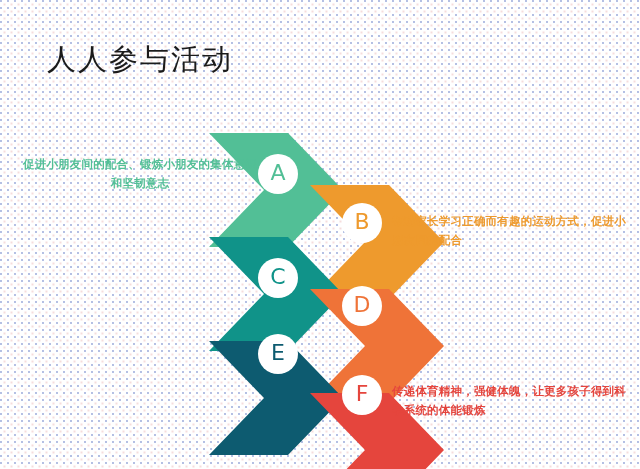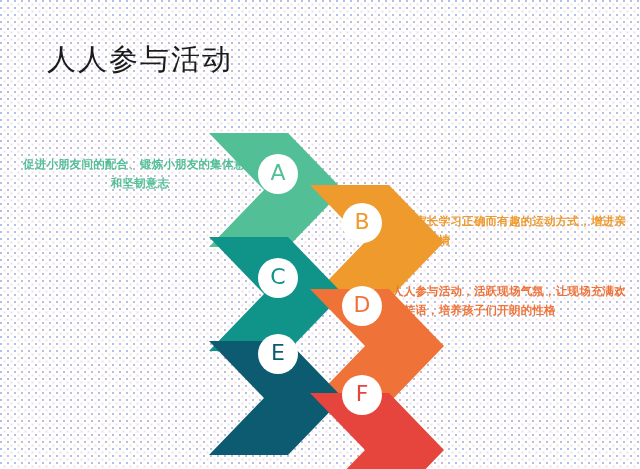--- a/index.html
+++ b/index.html
@@ -101,20 +101,20 @@
   </div>
   <div class="badge" style="left:258px;top:334px;color:#0d5b70;">
     <span>E</span>
   </div>
   <div class="badge" style="left:342px;top:375px;color:#e5453d;">
     <span>F</span>
   </div>
 
   <div class="txt left" style="left:20px;top:155px;width:240px;color:#52bf96;">促进小朋友间的配合、锻炼小朋友的集体意识和坚韧意志</div>
 
-  <div class="txt right" style="left:392px;top:212px;width:240px;color:#ee9a2d;">帮助家长学习正确而有趣的运动方式，增进亲子间的感情</div>
+  <div class="txt right" style="left:392px;top:212px;width:240px;color:#ee9a2d;">帮助家长学习正确而有趣的运动方式，促进小朋友间的配合</div>
 
 
-  <div class="txt right" style="left:392px;top:282px;width:238px;color:#ef7338;">人人参与活动，活跃现场气氛，让现场充满欢声笑语，培养孩子们开朗的性格</div>
 
 
+  <div class="txt right" style="left:392px;top:382px;width:240px;color:#e5453d;">传递体育精神，强健体魄，让更多孩子得到科学系统的体能锻炼</div>
 
 </div>
 
 </body></html>

